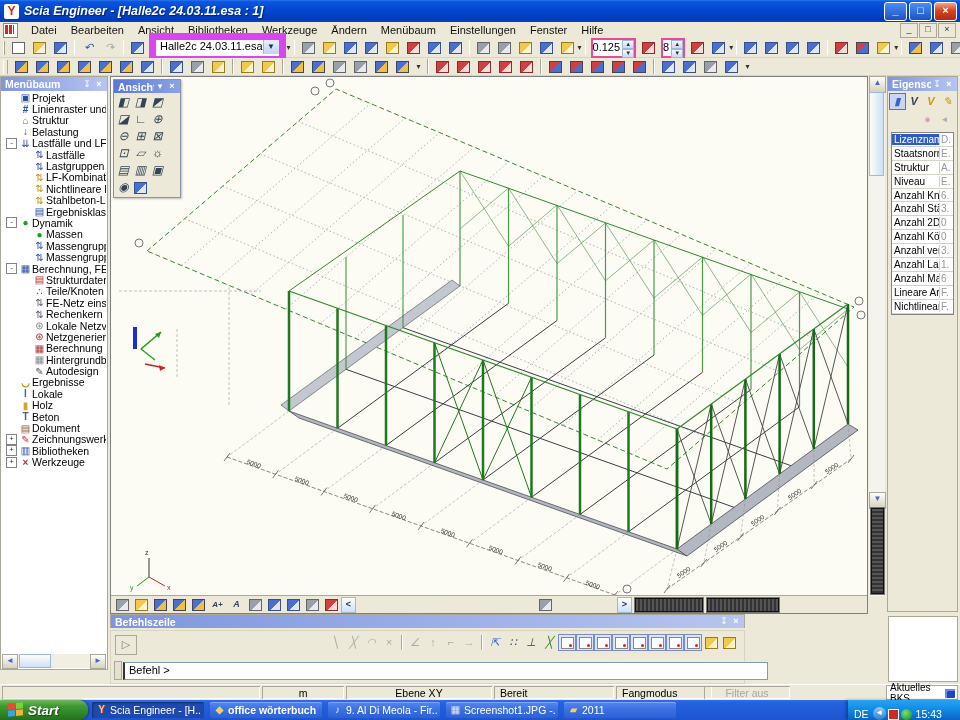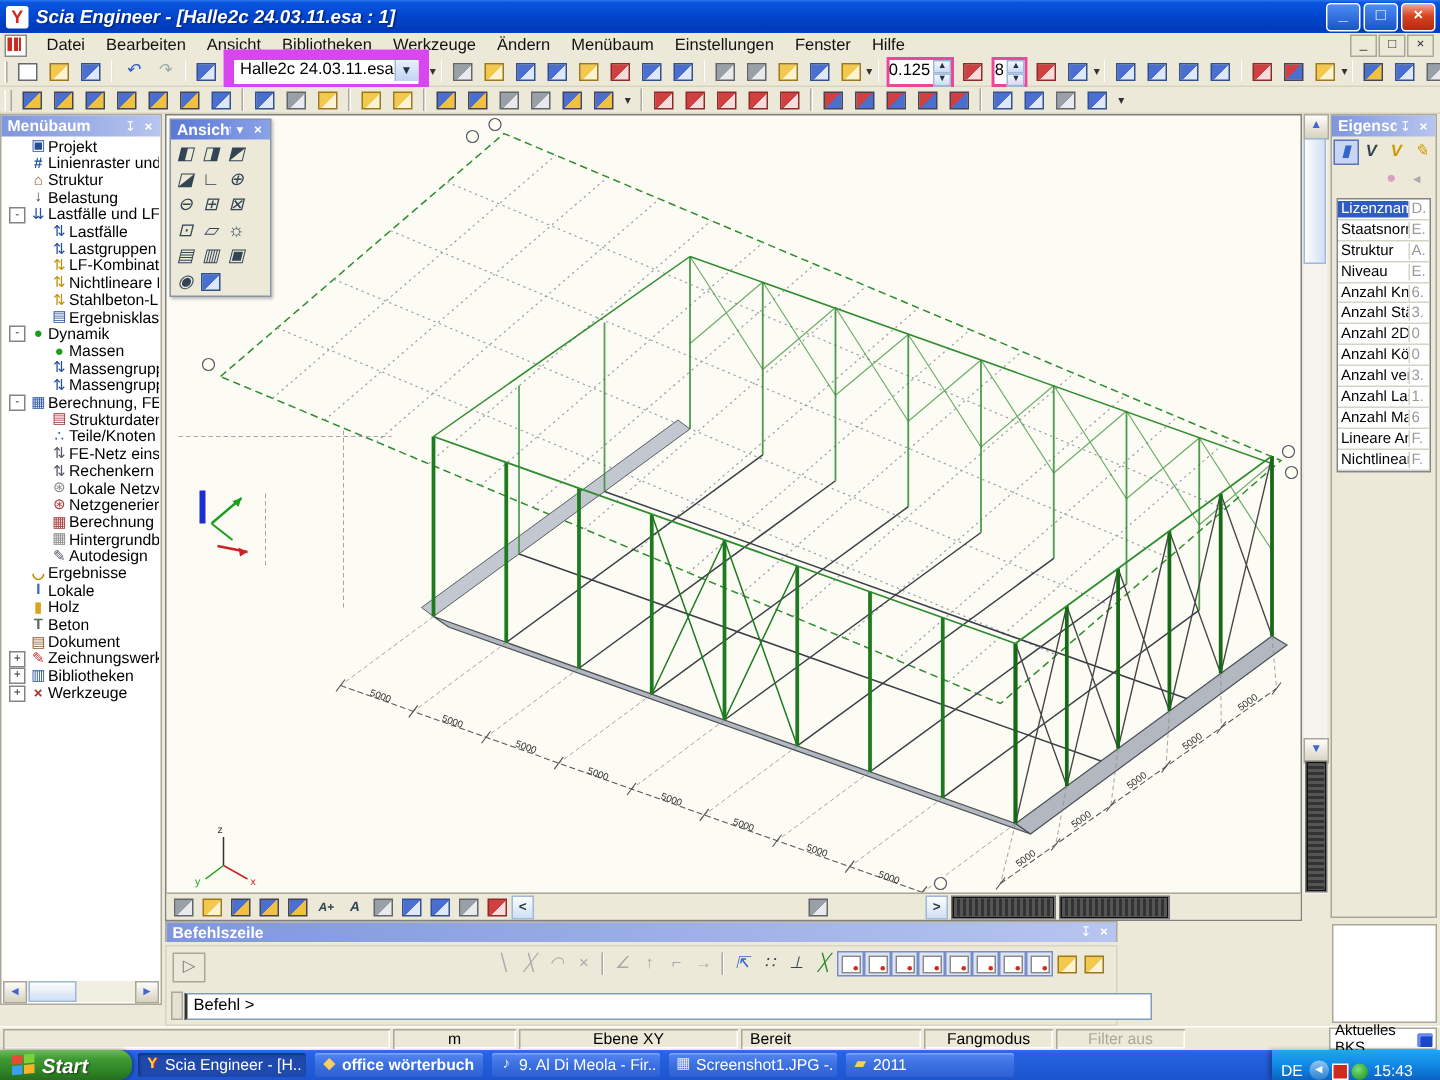--- a/index.html
+++ b/index.html
@@ -1032,21 +1032,21 @@
   </div>
 
   <div id="whitebox" class="abs" data-name="bks-preview-box"></div>
 </div>
 
 <div id="statusbar" class="abs" data-name="status-bar">
   <span class="scell" style="left:2px;width:258px" data-name="status-empty"></span>
   <span class="scell" style="left:262px;width:82px;text-align:center" data-name="status-units">m</span>
   <span class="scell" style="left:346px;width:146px;text-align:center" data-name="status-plane">Ebene XY</span>
   <span class="scell" style="left:494px;width:120px" data-name="status-ready">Bereit</span>
-  <span class="scell" style="left:616px;width:86px;text-align:center" data-name="status-snapmode">Fangmodus</span>
+  <span class="scell" style="left:616px;width:96px;text-align:left" data-name="status-snapmode">Fangmodus</span>
   <span class="scell grayed" style="left:704px;width:86px;text-align:center" data-name="status-filter">Filter aus</span>
   <span id="bkscell" data-name="status-bks">
     <span>Aktuelles BKS</span>
     <span id="bksicon" data-name="bks-icon"></span>
   </span>
 </div>
 
 <div id="taskbar" class="abs" data-name="taskbar">
   <div id="startbtn" data-name="start-button">
     <span class="flag" data-name="windows-flag-icon">

